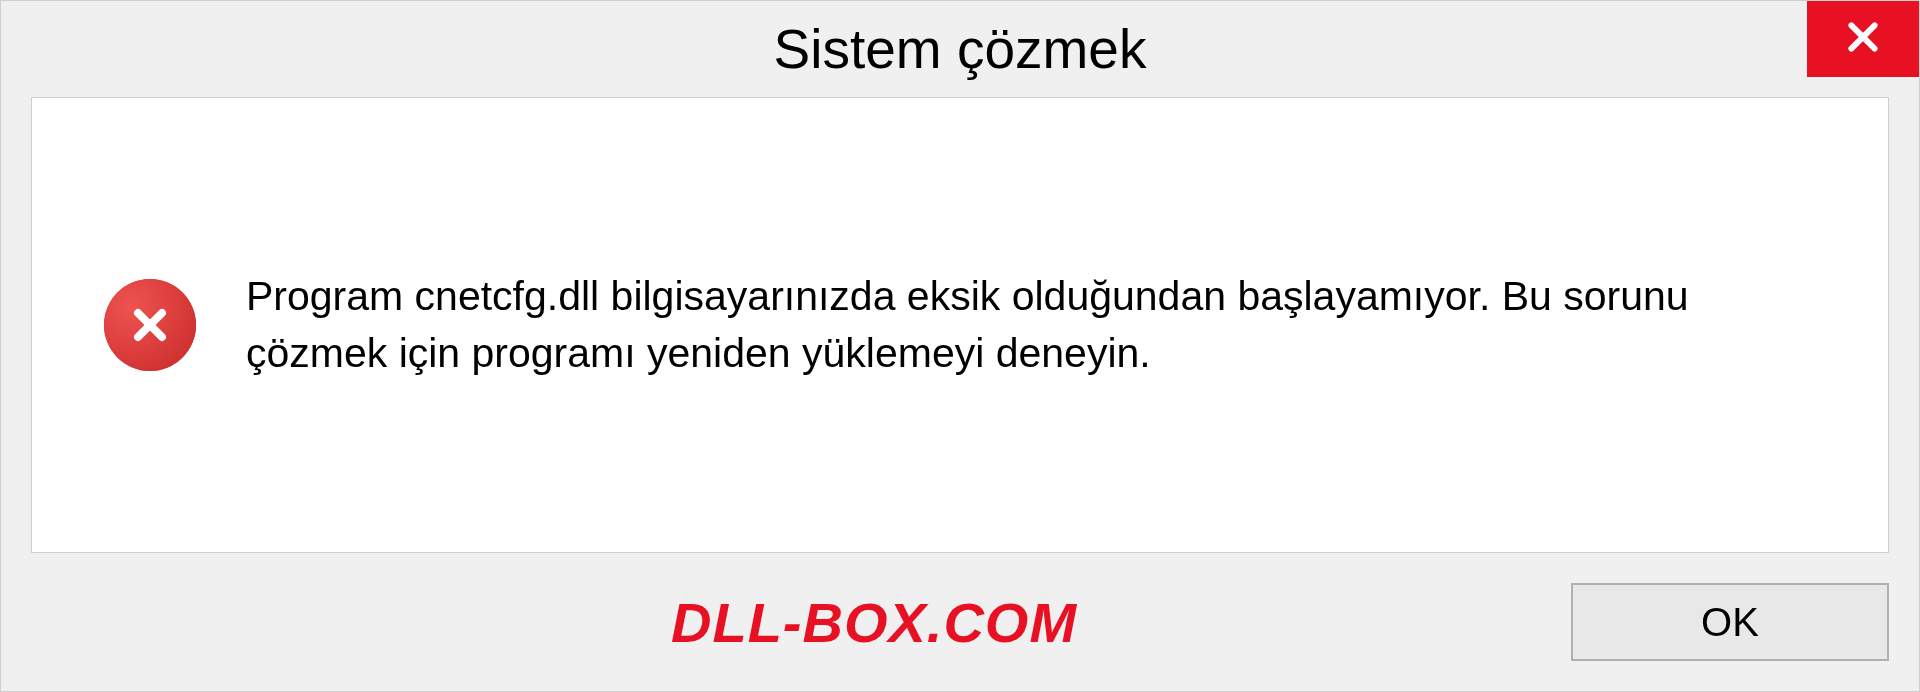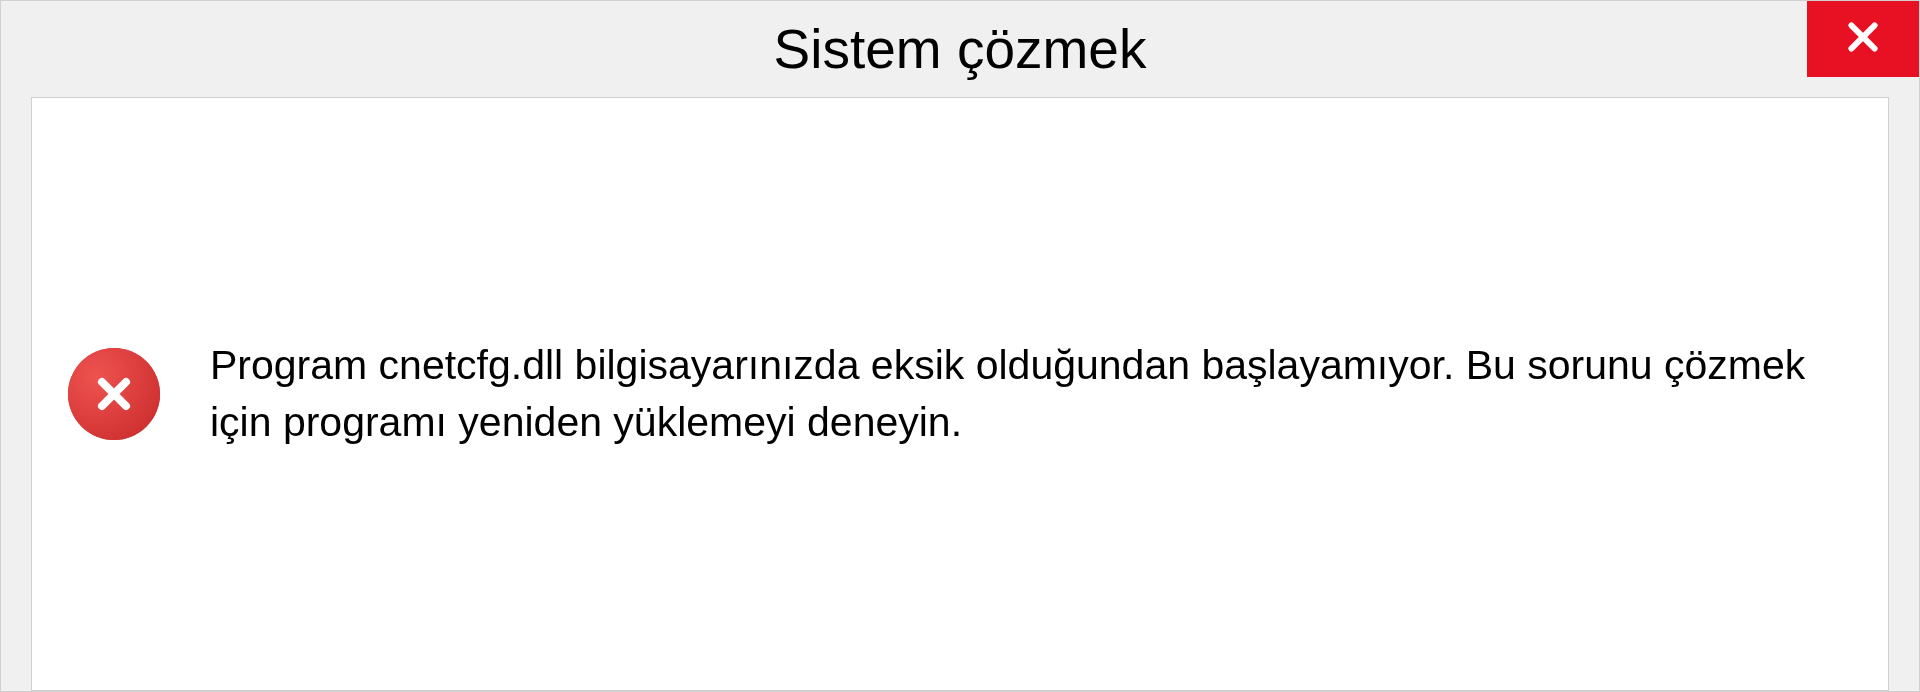--- a/index.html
+++ b/index.html
@@ -59,21 +59,21 @@
       height: 40px;
     }
     
     .content-panel {
       margin: 0 30px;
       background: #ffffff;
       border: 1px solid #d0d0d0;
       flex: 1;
       display: flex;
       align-items: center;
-      padding: 70px 36px;
+      padding: 70px 72px;
     }
     
     .error-icon-wrapper {
       flex-shrink: 0;
       margin-right: 50px;
     }
     
     .error-icon {
       width: 92px;
       height: 92px;
@@ -162,14 +162,18 @@
       <div class="error-icon">
         <svg viewBox="0 0 24 24" fill="none" stroke="#ffffff" stroke-width="4" stroke-linecap="round">
           <line x1="6" y1="6" x2="18" y2="18"></line>
           <line x1="18" y1="6" x2="6" y2="18"></line>
         </svg>
       </div>
     </div>
     <div class="message-text">Program cnetcfg.dll bilgisayarınızda eksik olduğundan başlayamıyor. Bu sorunu çözmek için programı yeniden yüklemeyi deneyin.</div>
   </div>
 
+  <div class="footer-bar">
+    <div class="watermark">DLL-BOX.COM</div>
+    <button class="ok-button">OK</button>
+  </div>
 
 </div>
 
 </body></html>

